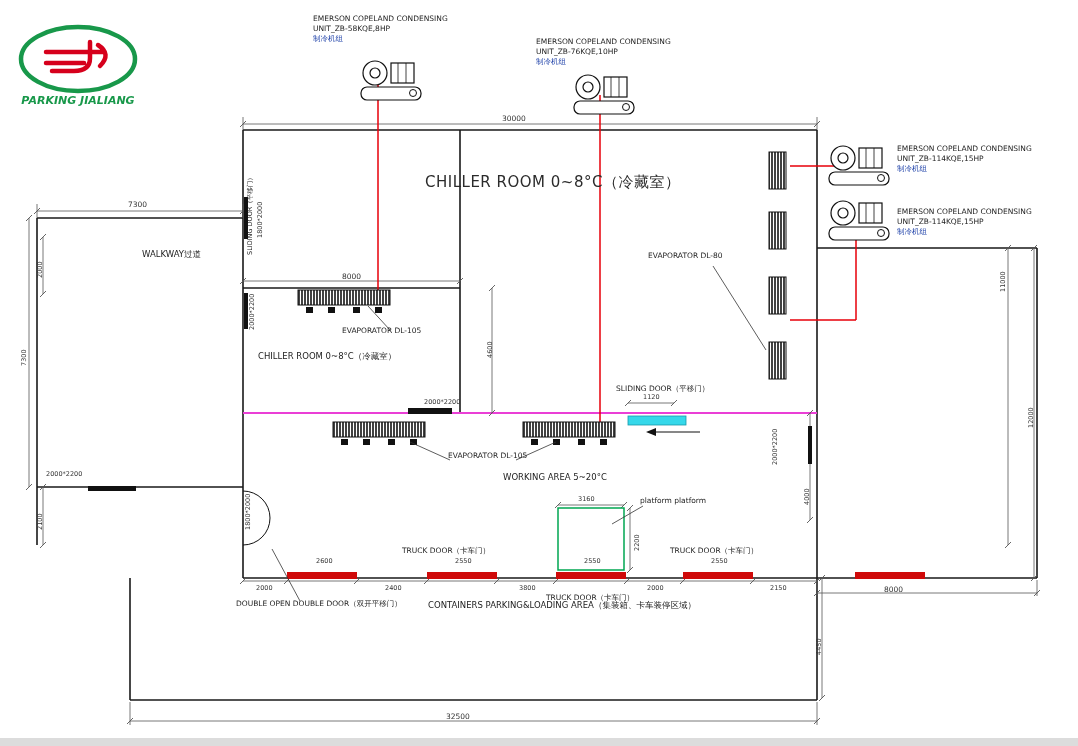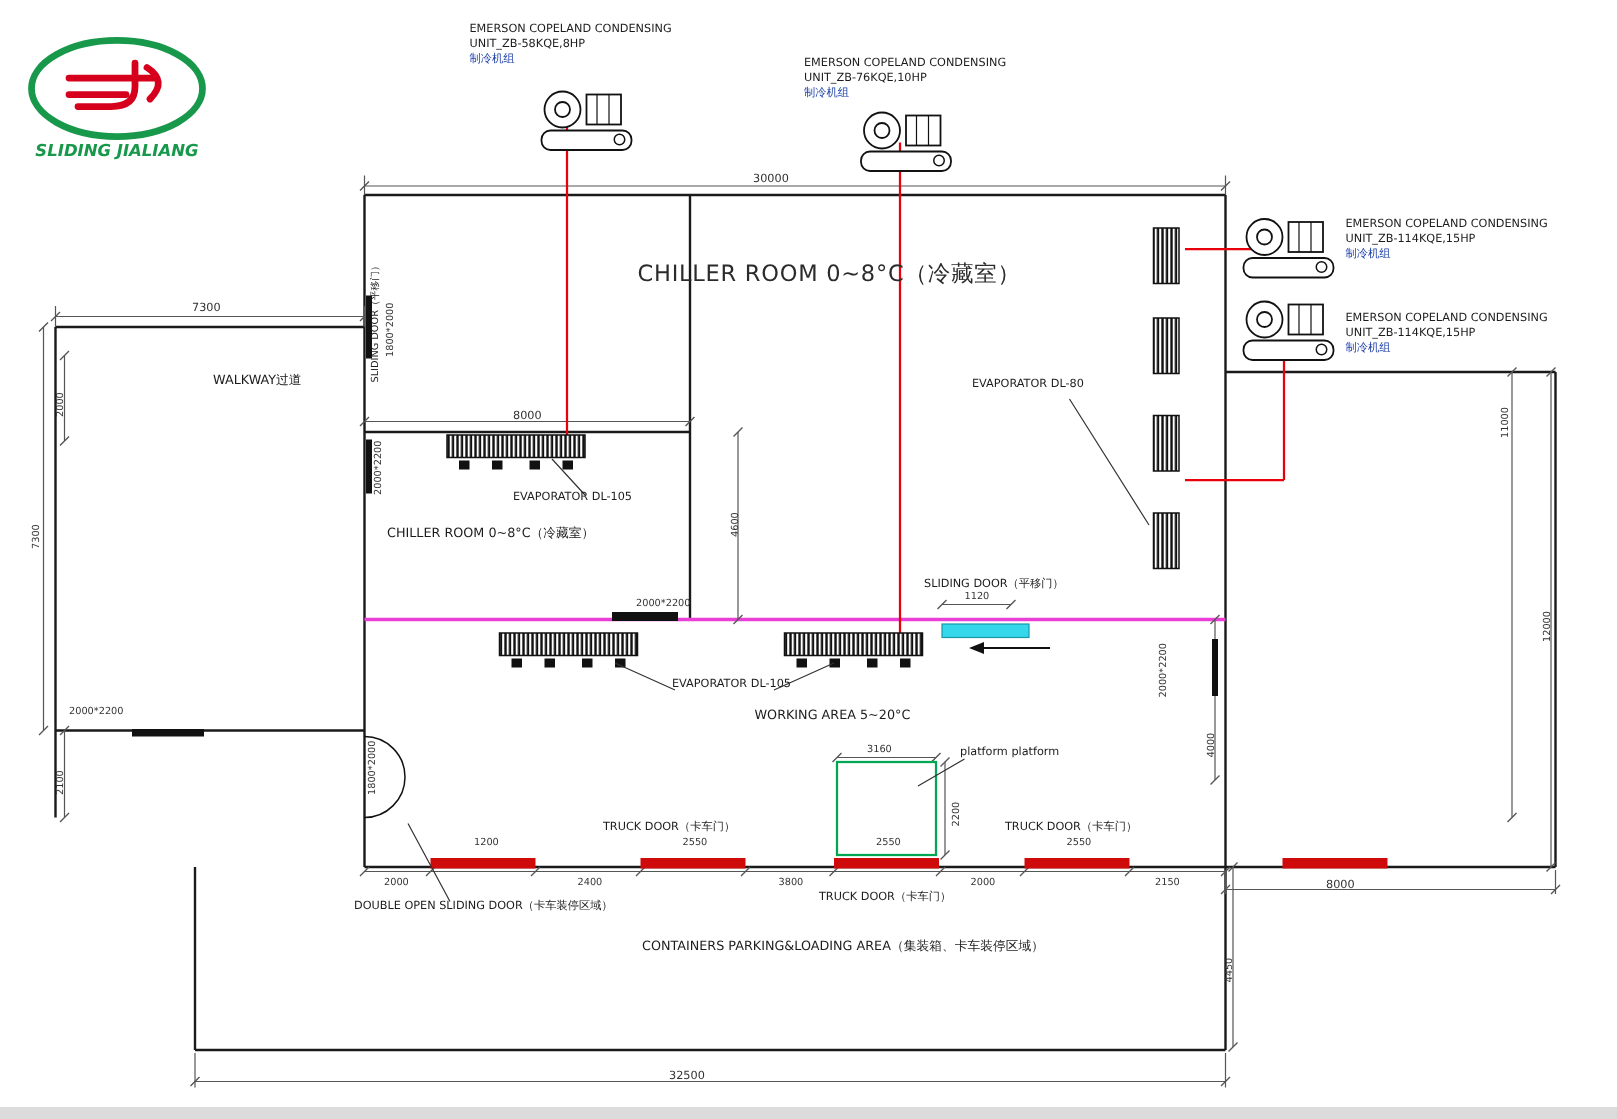--- a/index.html
+++ b/index.html
@@ -104,60 +104,60 @@
     <rect x="427" y="572" width="70" height="7" fill="#cf0a0a"></rect>
     <rect x="556" y="572" width="70" height="7" fill="#cf0a0a"></rect>
     <rect x="683" y="572" width="70" height="7" fill="#cf0a0a"></rect>
     <rect x="855" y="572" width="70" height="7" fill="#cf0a0a"></rect>
 
     <rect x="558" y="508" width="66" height="62" fill="none" stroke="#00a651" stroke-width="1.5"></rect>
 
     <path d="M390,330 L368,306 M450,460 L410,442 M516,460 L556,442 M713,266 L766,350 M643,506 L612,524 M300,601 L272,549" fill="none" stroke="#333" stroke-width="0.8"></path>
   </svg>
 
-  <div class="lbl logo-name" style="left:16px;top:94px;width:124px">SLIDING JIALIANG</div>
+  <div class="lbl logo-name" style="left:16px;top:94px;width:124px">PARKING JIALIANG</div>
 
   <div class="lbl f7" style="left:313px;top:14px">EMERSON COPELAND CONDENSING
 UNIT_ZB-58KQE,8HP</div>
   <div class="lbl f7 cn" style="left:313px;top:34px">制冷机组</div>
   <div class="lbl f7" style="left:536px;top:37px">EMERSON COPELAND CONDENSING
 UNIT_ZB-76KQE,10HP</div>
   <div class="lbl f7 cn" style="left:536px;top:57px">制冷机组</div>
   <div class="lbl f7" style="left:897px;top:144px">EMERSON COPELAND CONDENSING
 UNIT_ZB-114KQE,15HP</div>
   <div class="lbl f7 cn" style="left:897px;top:164px">制冷机组</div>
   <div class="lbl f7" style="left:897px;top:207px">EMERSON COPELAND CONDENSING
 UNIT_ZB-114KQE,15HP</div>
   <div class="lbl f7 cn" style="left:897px;top:227px">制冷机组</div>
 
   <div class="lbl title" style="left:425px;top:173px">CHILLER ROOM 0~8°C（冷藏室）</div>
   <div class="lbl f8" style="left:258px;top:351px">CHILLER ROOM 0~8°C（冷藏室）</div>
   <div class="lbl f8" style="left:142px;top:249px">WALKWAY过道</div>
   <div class="lbl f8" style="left:503px;top:472px">WORKING AREA 5~20°C</div>
-  <div class="lbl f8" style="left:428px;top:626px">CONTAINERS PARKING&amp;LOADING AREA（集装箱、卡车装停区域）</div>
+  <div class="lbl f8" style="left:428px;top:600px">CONTAINERS PARKING&amp;LOADING AREA（集装箱、卡车装停区域）</div>
 
   <div class="lbl f7" style="left:648px;top:251px">EVAPORATOR DL-80</div>
   <div class="lbl f7" style="left:342px;top:326px">EVAPORATOR DL-105</div>
   <div class="lbl f7" style="left:448px;top:451px">EVAPORATOR DL-105</div>
   <div class="lbl f7" style="left:640px;top:496px">platform platform</div>
 
   <div class="lbl f7" style="left:616px;top:384px">SLIDING DOOR（平移门）</div>
   <div class="lbl f7" style="left:402px;top:546px">TRUCK DOOR（卡车门）</div>
   <div class="lbl f7" style="left:670px;top:546px">TRUCK DOOR（卡车门）</div>
   <div class="lbl f7" style="left:546px;top:593px">TRUCK DOOR（卡车门）</div>
-  <div class="lbl f7" style="left:236px;top:599px">DOUBLE OPEN SLIDING DOOR（卡车装停区域）</div>
+  <div class="lbl f7" style="left:236px;top:599px">DOUBLE OPEN DOUBLE DOOR（双开平移门）</div>
 
   <div class="lbl f7 dim" style="left:502px;top:114px">30000</div>
   <div class="lbl f7 dim" style="left:128px;top:200px">7300</div>
   <div class="lbl f7 dim" style="left:342px;top:272px">8000</div>
   <div class="lbl f6 dim" style="left:424px;top:398px">2000*2200</div>
   <div class="lbl f6 dim" style="left:643px;top:393px">1120</div>
   <div class="lbl f6 dim" style="left:578px;top:495px">3160</div>
   <div class="lbl f6 dim" style="left:46px;top:470px">2000*2200</div>
-  <div class="lbl f6 dim" style="left:316px;top:557px">1200</div>
+  <div class="lbl f6 dim" style="left:316px;top:557px">2600</div>
   <div class="lbl f6 dim" style="left:455px;top:557px">2550</div>
   <div class="lbl f6 dim" style="left:584px;top:557px">2550</div>
   <div class="lbl f6 dim" style="left:711px;top:557px">2550</div>
   <div class="lbl f6 dim" style="left:256px;top:584px">2000</div>
   <div class="lbl f6 dim" style="left:385px;top:584px">2400</div>
   <div class="lbl f6 dim" style="left:519px;top:584px">3800</div>
   <div class="lbl f6 dim" style="left:647px;top:584px">2000</div>
   <div class="lbl f6 dim" style="left:770px;top:584px">2150</div>
   <div class="lbl f7 dim" style="left:884px;top:585px">8000</div>
   <div class="lbl f7 dim" style="left:446px;top:712px">32500</div>

